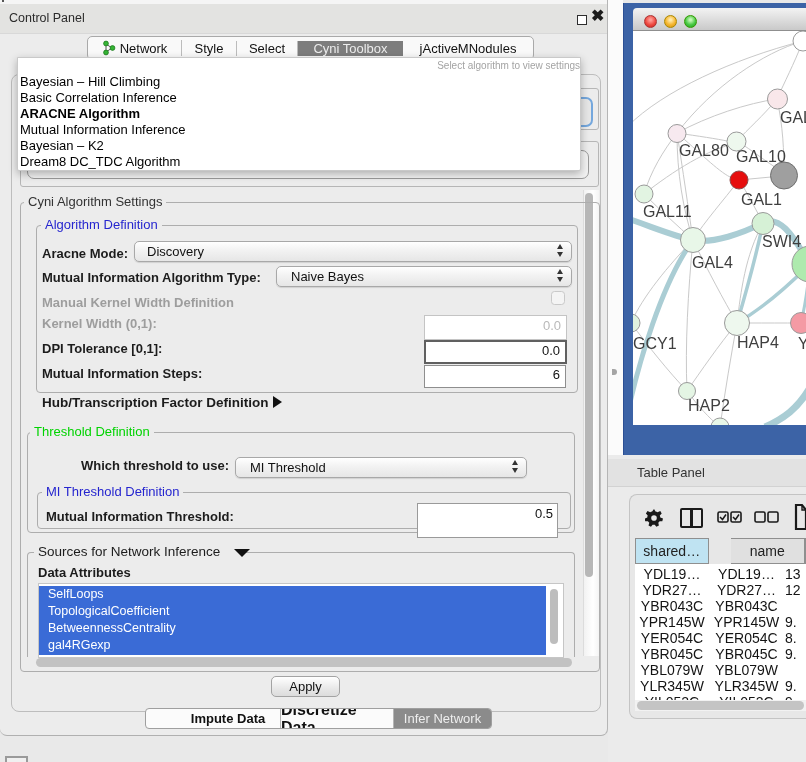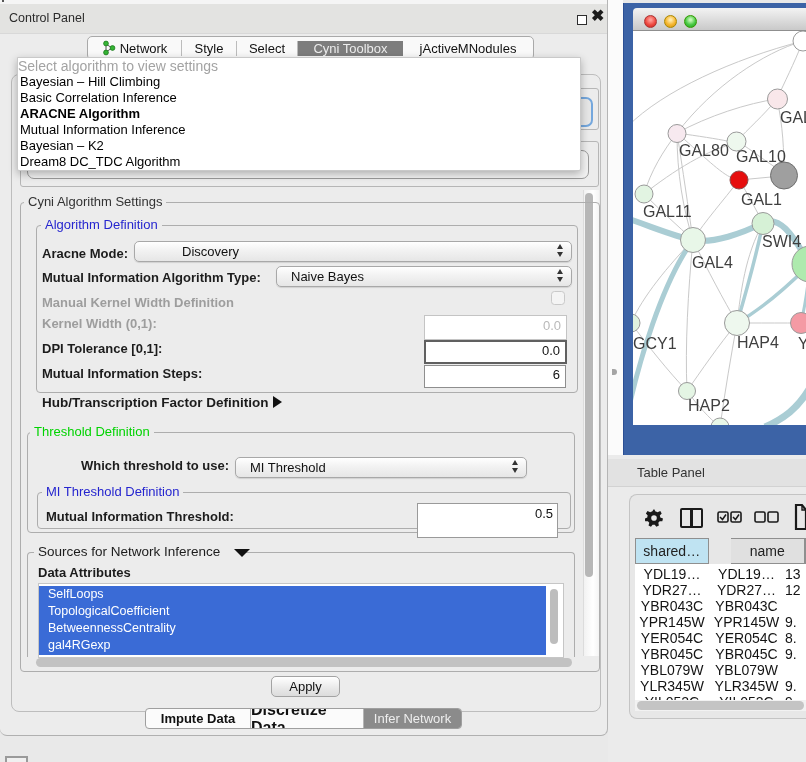--- a/index.html
+++ b/index.html
@@ -61,21 +61,21 @@
     <div class="abs" style="left:585px;top:193px;width:8px;height:384px;background:#b7b7b7;border-radius:4px;"></div>
 
     <div class="abs grp" style="left:20px;top:202px;width:578px;height:468px;"></div>
     <div class="abs chip" style="left:24px;top:195px;color:#333;">Cyni Algorithm Settings</div>
 
     <div class="abs grp" style="left:36px;top:225px;width:540px;height:166px;"></div>
     <div class="abs chip" style="left:41px;top:218px;color:#2525cf;">Algorithm Definition</div>
 
     <div class="abs lbl" style="left:42px;top:246px;">Aracne Mode:</div>
     <div class="abs combo" style="left:134px;top:241px;width:436px;height:19px;">
-      <div class="ct" style="left:12px;top:2px;margin-left:35px;">Discovery</div>
+      <div class="ct" style="left:12px;top:2px;">Discovery</div>
         <div class="spin" style="top:2px;"></div>
     </div>
     <div class="abs lbl" style="left:42px;top:270px;">Mutual Information Algorithm Type:</div>
     <div class="abs combo" style="left:276px;top:266px;width:294px;height:19px;">
       <div class="ct" style="left:14px;top:2px;">Naive Bayes</div>
         <div class="spin" style="top:2px;"></div>
     </div>
     <div class="abs lblgray" style="left:42px;top:295px;">Manual Kernel Width Definition</div>
     <div class="abs" style="left:551px;top:291px;width:12px;height:12px;border:1.5px solid #c9c9c9;border-radius:3.5px;background:#f4f4f4;"></div>
     <div class="abs lblgray" style="left:42px;top:316px;">Kernel Width (0,1):</div>
@@ -105,29 +105,29 @@
     <div class="abs" style="left:234px;top:549px;width:0;height:0;border-top:8px solid #111;border-left:8px solid transparent;border-right:8px solid transparent;"></div>
     <div class="abs lbl" style="left:38px;top:565px;">Data Attributes</div>
     <div class="abs" style="left:38px;top:583px;width:524px;height:73px;background:#fff;border:1px solid #c6c6c6;"></div>
     <div class="abs" style="left:39px;top:586px;width:507px;height:69px;background:#3a6bd6;color:#fff;font-size:12.5px;line-height:17px;padding-left:9px;box-sizing:border-box;">
       SelfLoops<br>TopologicalCoefficient<br>BetweennessCentrality<br>gal4RGexp</div>
     <div class="abs" style="left:550px;top:589px;width:8px;height:55px;background:#bdbdbd;border-radius:4px;"></div>
     <div class="abs" style="left:36px;top:658px;width:536px;height:9px;background:#c2c2c2;border-radius:4.5px;"></div>
 
     <div class="abs" style="left:271px;top:676px;width:67px;height:19px;border:1px solid #a3a3a3;border-radius:5px;
          background:linear-gradient(#ffffff,#e8e8e8 60%,#dcdcdc);text-align:center;line-height:19px;font-size:13px;color:#111;">Apply</div>
-    <div class="abs" style="left:145px;top:708px;width:315px;height:19px;background:#fbfbfb;border:1px solid #9f9f9f;border-radius:4px;display:flex;overflow:hidden;">
+    <div class="abs" style="left:145px;top:708px;width:315px;height:19px;background:#fbfbfb;border:1px solid #9f9f9f;border-radius:4px;display:flex;overflow:hidden;padding-left:30px;">
       <div style="width:104px;border-right:1px solid #b5b5b5;display:flex;align-items:center;justify-content:center;font-size:13px;font-weight:bold;color:#111;">Impute Data</div>
       <div style="width:112px;border-right:1px solid #b5b5b5;display:flex;align-items:center;justify-content:center;font-size:16px;font-weight:bold;color:#111;">Discretize Data</div>
       <div style="flex:1;background:#8b8b8b;display:flex;align-items:center;justify-content:center;font-size:13px;color:#eeeeee;">Infer Network</div>
     </div>
 
     <div class="abs" style="left:17px;top:57px;width:562px;height:112px;background:#fff;border:1px solid #c9c9c9;
          box-shadow:0 3px 8px rgba(0,0,0,0.28);border-radius:0 0 2px 2px;z-index:5;">
-      <div style="height:16px;line-height:16px;text-align:left;font-size:14px;color:#a3a3a3;">Select algorithm to view settings</div>
+      <div style="height:16px;line-height:16px;text-align:right;font-size:10px;color:#a3a3a3;">Select algorithm to view settings</div>
       <div style="font-size:13px;color:#000;line-height:16px;padding-left:2px;">
         Bayesian – Hill Climbing<br>
         Basic Correlation Inference<br>
         <b>ARACNE Algorithm</b><br>
         Mutual Information Inference<br>
         Bayesian – K2<br>
         Dream8 DC_TDC Algorithm
       </div>
     </div>
   </div>

